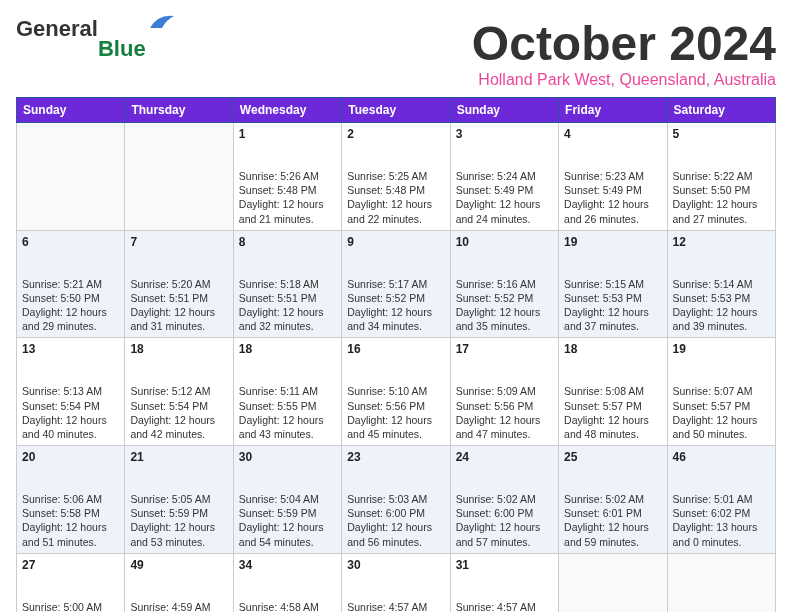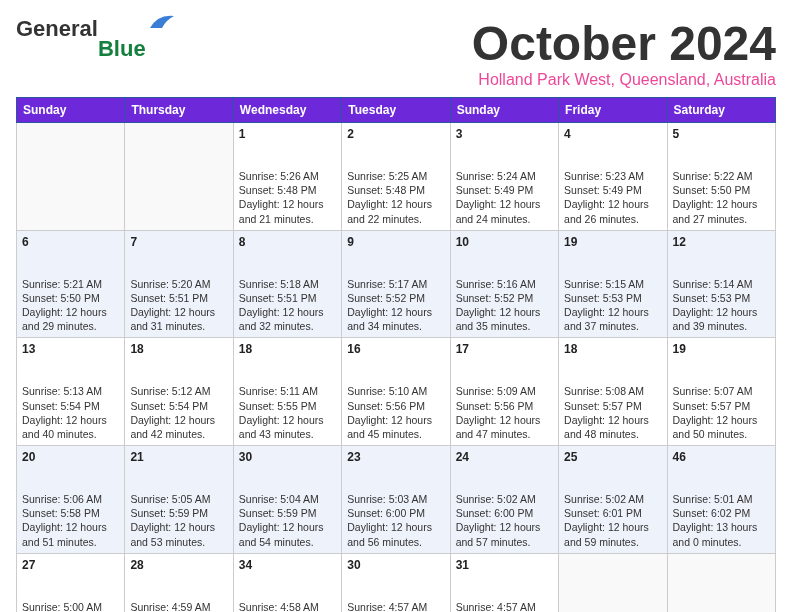--- a/index.html
+++ b/index.html
@@ -223,21 +223,21 @@
           <div class="day-num">46</div>
           <div class="day-info">Sunrise: 5:01 AM<br>Sunset: 6:02 PM<br>Daylight: 13 hours and 0 minutes.</div>
         </td>
       </tr>
       <tr>
         <td>
           <div class="day-num">27</div>
           <div class="day-info">Sunrise: 5:00 AM<br>Sunset: 6:02 PM<br>Daylight: 13 hours and 2 minutes.</div>
         </td>
         <td>
-          <div class="day-num">28</div>
+          <div class="day-num">49</div>
           <div class="day-info">Sunrise: 4:59 AM<br>Sunset: 6:03 PM<br>Daylight: 13 hours and 3 minutes.</div>
         </td>
         <td>
           <div class="day-num">34</div>
           <div class="day-info">Sunrise: 4:58 AM<br>Sunset: 6:04 PM<br>Daylight: 13 hours and 5 minutes.</div>
         </td>
         <td>
           <div class="day-num">30</div>
           <div class="day-info">Sunrise: 4:57 AM<br>Sunset: 6:04 PM<br>Daylight: 13 hours and 6 minutes.</div>
         </td>

